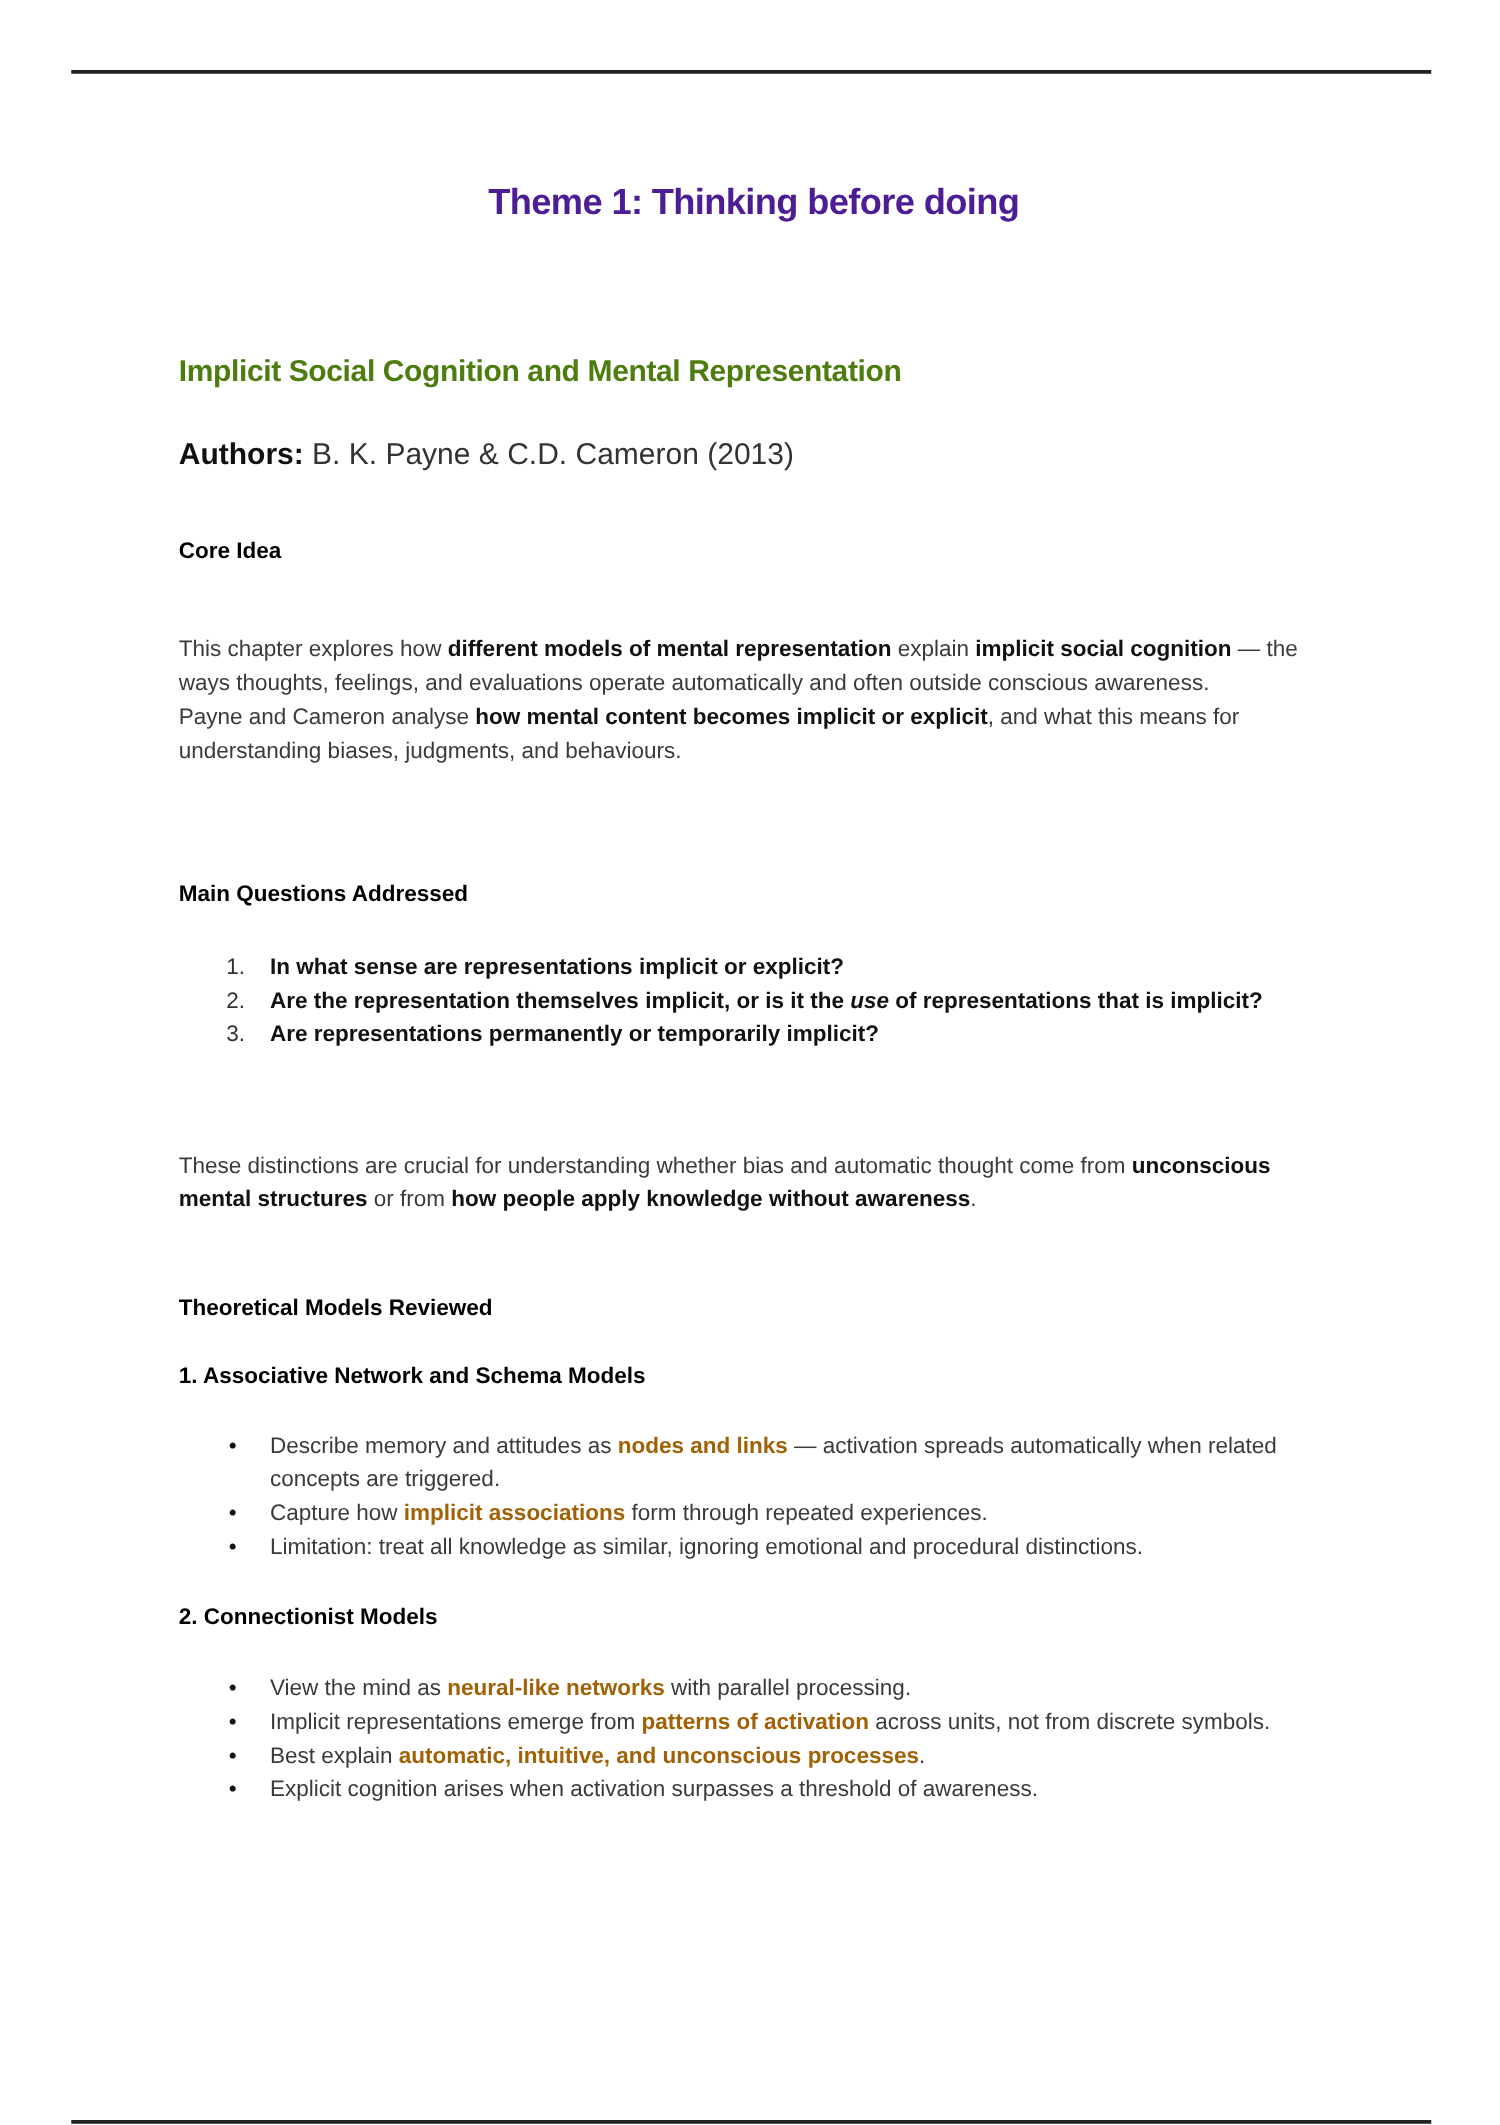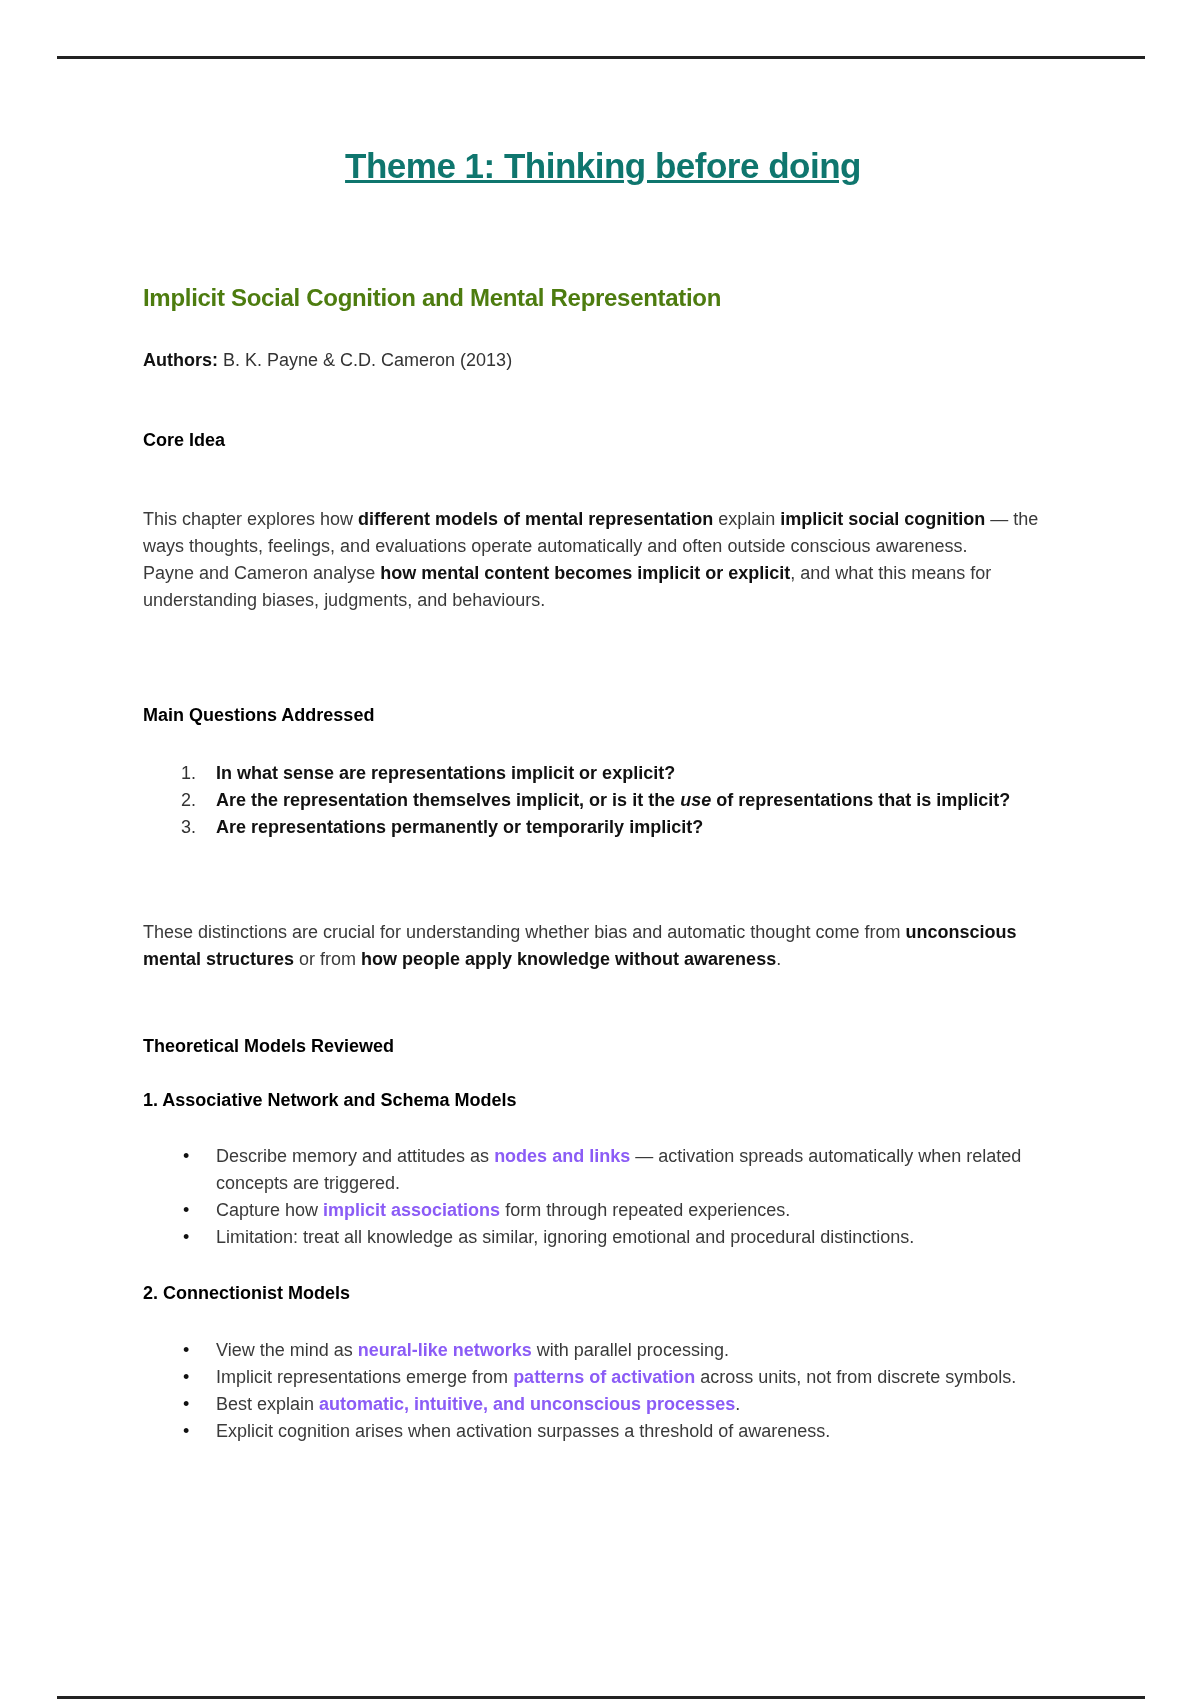--- a/index.html
+++ b/index.html
@@ -3,33 +3,33 @@
 <meta charset="utf-8">
 <style>
   html, body { margin: 0; padding: 0; background: #ffffff; }
   body { width: 1200px; height: 1700px; position: relative; overflow: hidden;
          font-family: "Liberation Sans", sans-serif; color: #333333; }
   .rule { position: absolute; left: 57px; width: 1088px; height: 3px; background: #222222; }
   .rule.top { top: 56px; }
   .rule.bottom { top: 1696px; }
   .page { position: absolute; left: 143px; top: 0; width: 920px; }
   .title { position: absolute; left: 0; width: 920px; top: 146px; text-align: center;
-           font-size: 35px; font-weight: bold; color: #0f766e; letter-spacing: -0.5px; text-decoration: underline; }
+           font-size: 29px; font-weight: bold; color: #4c1d95; letter-spacing: -0.5px; }
   .h1 { position: absolute; top: 284px; font-size: 24px; font-weight: bold; color: #4d7c0f; letter-spacing: -0.3px; }
-  .authors { position: absolute; top: 350px; font-size: 18px; color: #333; }
+  .authors { position: absolute; top: 350px; font-size: 24px; color: #333; }
   .authors b { color: #111; }
   .h3 { position: absolute; font-size: 18px; font-weight: bold; color: #000000; }
   .para { position: absolute; font-size: 18px; line-height: 27px; color: #3a3a3a; width: 920px; margin-top: 23px; }
   .para b { color: #111; }
   ol, ul { position: absolute; margin: 0; padding: 0; list-style: none; width: 850px; left: 38px; }
   li { position: relative; padding-left: 35px; font-size: 18px; line-height: 27px; color: #3a3a3a; }
   ol li { font-weight: bold; color: #111; }
   li .num { position: absolute; left: 0; top: 0; font-weight: normal; color: #333; }
   li .bullet { position: absolute; left: 2px; top: 0; color: #111; }
-  li b { color: #8b5cf6; }
+  li b { color: #a16207; }
 </style>
 </head>
 <body>
 
 <div class="rule top"></div>
 
 <div class="page">
   <div class="title">Theme 1: Thinking before doing</div>
   <div class="h1">Implicit Social Cognition and Mental Representation</div>
 

